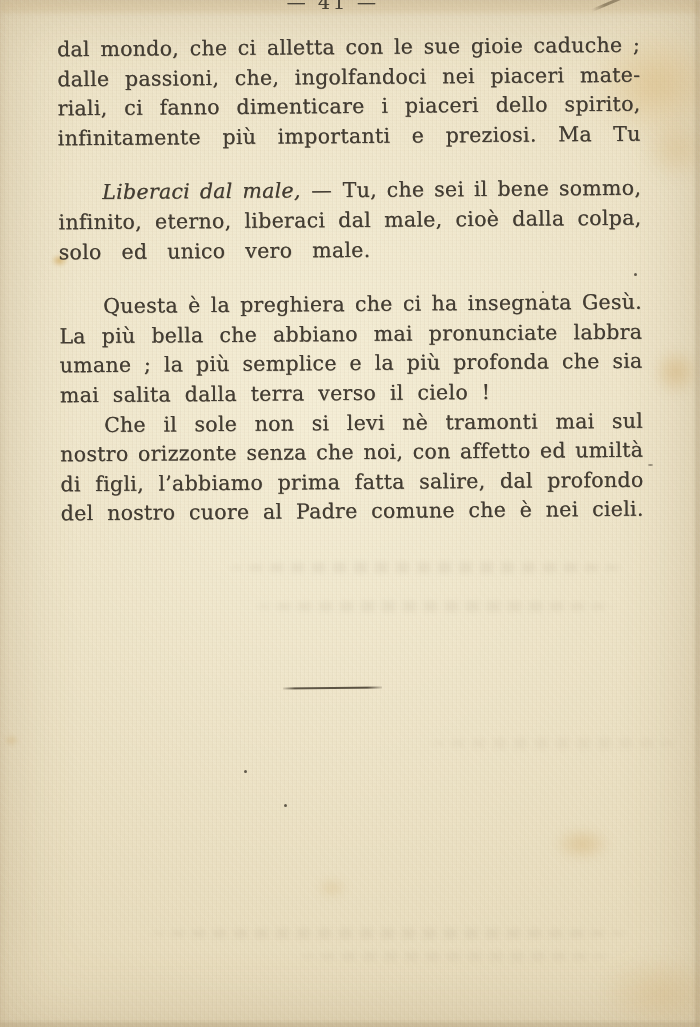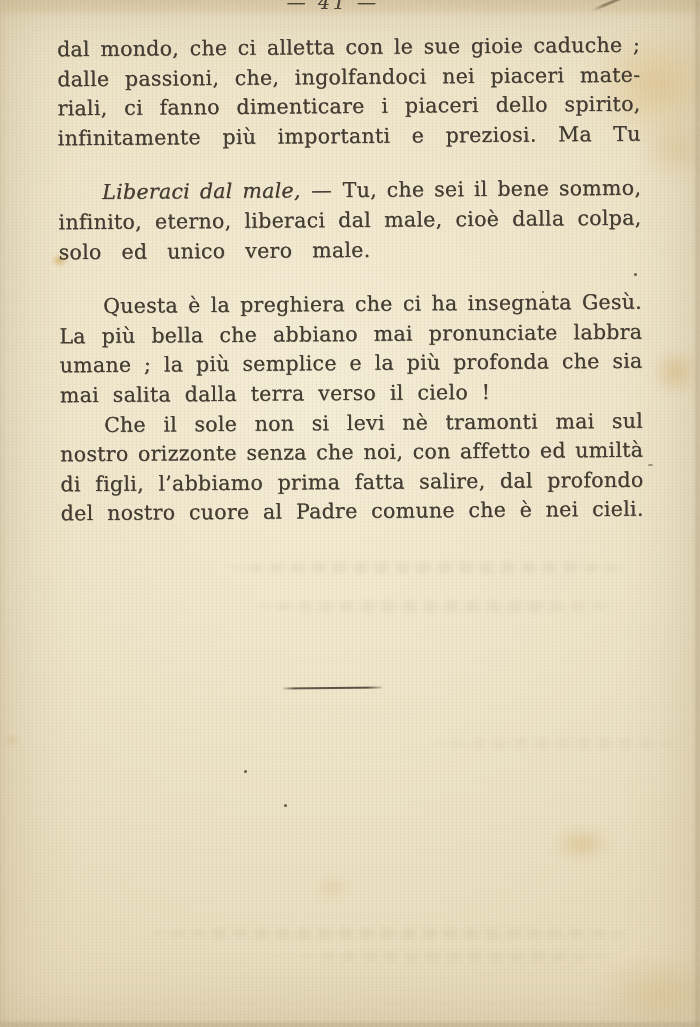--- a/index.html
+++ b/index.html
@@ -15,21 +15,21 @@
   }
   
   .texture{
     position:absolute;inset:0;pointer-events:none;
     background:
       repeating-linear-gradient(90deg, rgba(120,100,70,0.045) 0 1px, rgba(255,255,255,0.035) 1px 2px, rgba(0,0,0,0) 2px 4px),
       repeating-linear-gradient(0deg, rgba(120,100,70,0.025) 0 1px, rgba(0,0,0,0) 1px 3px),
       repeating-linear-gradient(47deg, rgba(255,255,255,0.03) 0 2px, rgba(0,0,0,0) 2px 7px);
   }
   
-  .page-num-clip{position:absolute;top:0;left:267px;width:132px;height:9px;overflow:hidden;font-style:italic;}
+  .page-num-clip{position:absolute;top:0;left:267px;width:132px;height:9px;overflow:hidden;}
   .page-num-clip span{display:block;margin-top:-7px;font-size:19px;line-height:19px;
     letter-spacing:3px;text-align:center;color:#4a4439;text-shadow:0 0 0.5px rgba(74,68,57,0.8);}
   
   .text-column{position:absolute;left:57px;top:33px;width:583px;
     transform:rotate(-0.45deg);transform-origin:50% 0;}
   .para{margin:0;}
   .para + .para{margin-top:25px;}
   .para.flow{margin-top:0;}
   .line{
     font-size:20.5px;line-height:29.6px;letter-spacing:0.3px;word-spacing:1.5px;

